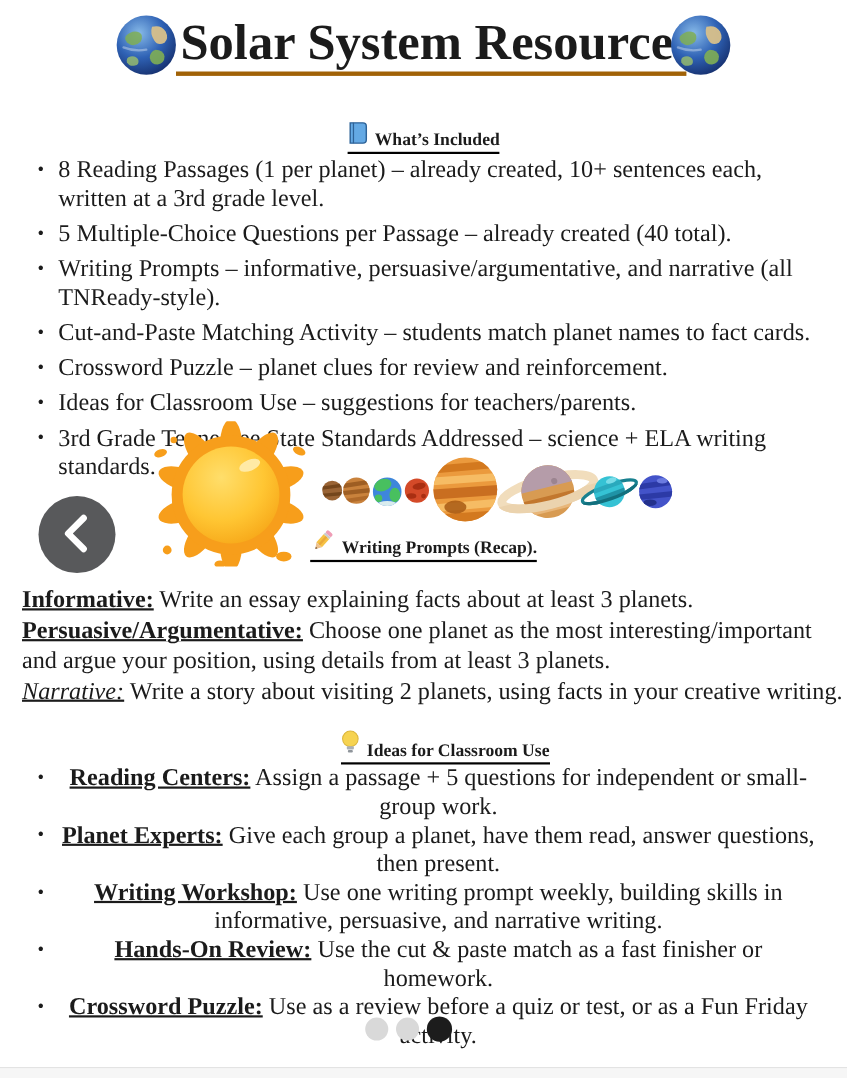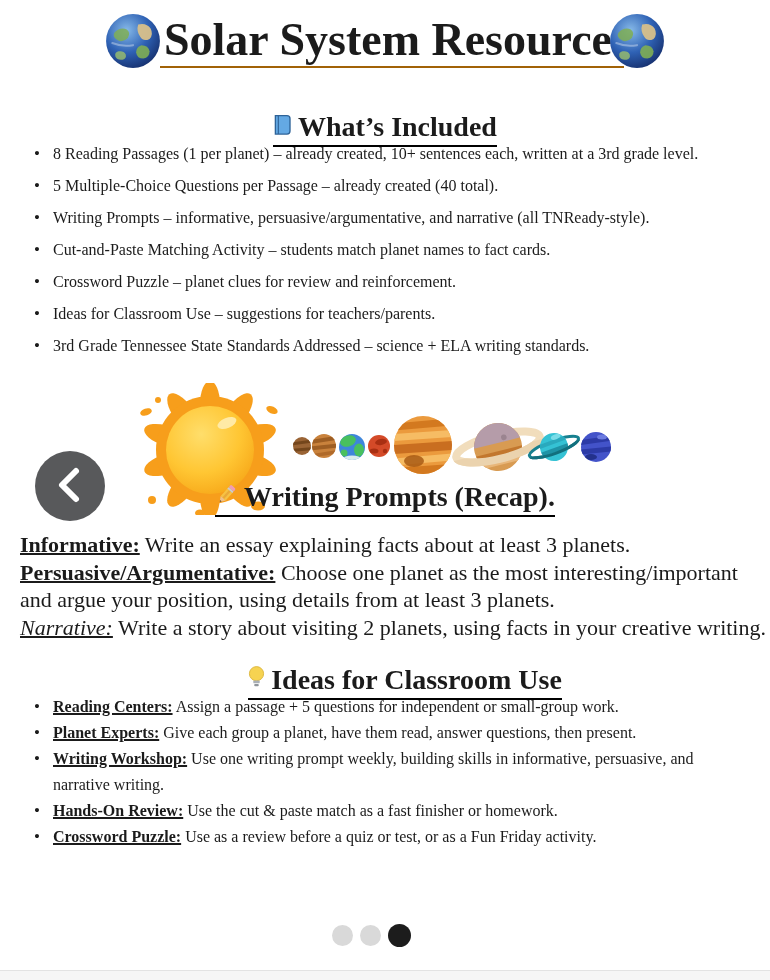--- a/index.html
+++ b/index.html
@@ -16,57 +16,57 @@
   .title-row {
     position: absolute; top: 12px; left: 0; width: 770px;
     display: flex; align-items: center; justify-content: center;
     z-index: 2;
   }
   .earth-icon { width: 58px; height: 58px; flex: 0 0 auto; }
   .earth-left  { margin-right: -2px; }
   .earth-right { margin-left: -16px; }
   .title-text {
     font-size: 46px; font-weight: bold; line-height: 1.15;
-    border-bottom: 2px solid #a16207;
+    border-bottom: 4px solid #a16207;
     padding: 0 12px 0px 4px;
     white-space: nowrap;
   }
 
   
   .section-heading {
     position: absolute; left: 0; width: 770px;
     display: flex; justify-content: center;
     z-index: 5;
   }
   .heading-inner {
     display: inline-flex; align-items: flex-end; gap: 6px;
     border-bottom: 2.5px solid #000; padding-bottom: 1px;
-    font-weight: bold; font-size: 28px; line-height: 1.2;
+    font-weight: bold; font-size: 16px; line-height: 1.2;
   }
   .h-included  { top: 110px; }
   .h-prompts   { top: 480px; }
   .h-classroom { top: 663px; padding-left: 20px; }
   .heading-icon { flex: 0 0 auto; }
 
   
   ul.bullet-list {
     position: absolute; left: 30px; right: 26px;
     margin: 0; padding: 0; list-style: none;
-    font-size: 16px; line-height: 26px;
+    font-size: 22px; line-height: 26px;
   }
   ul.bullet-list li { position: relative; padding-left: 23px; }
   ul.bullet-list li::before {
     content: "\2022";
     position: absolute; left: 4px; top: 0;
     font-size: 17px;
   }
   .list-included { top: 141px; }
   .list-included li { margin-bottom: 6px; }
   .list-classroom { top: 694px; line-height: 27px; }
-  .list-classroom li { margin-bottom: 0; }
+  .list-classroom li { margin-bottom: 0; text-align: center; }
   li.centered { text-align: center; }
 
   .lead {
     font-weight: bold;
     text-decoration: underline;
     text-decoration-thickness: 2px;
   }
   .lead-regular {
     font-weight: normal;
     text-decoration: underline;

